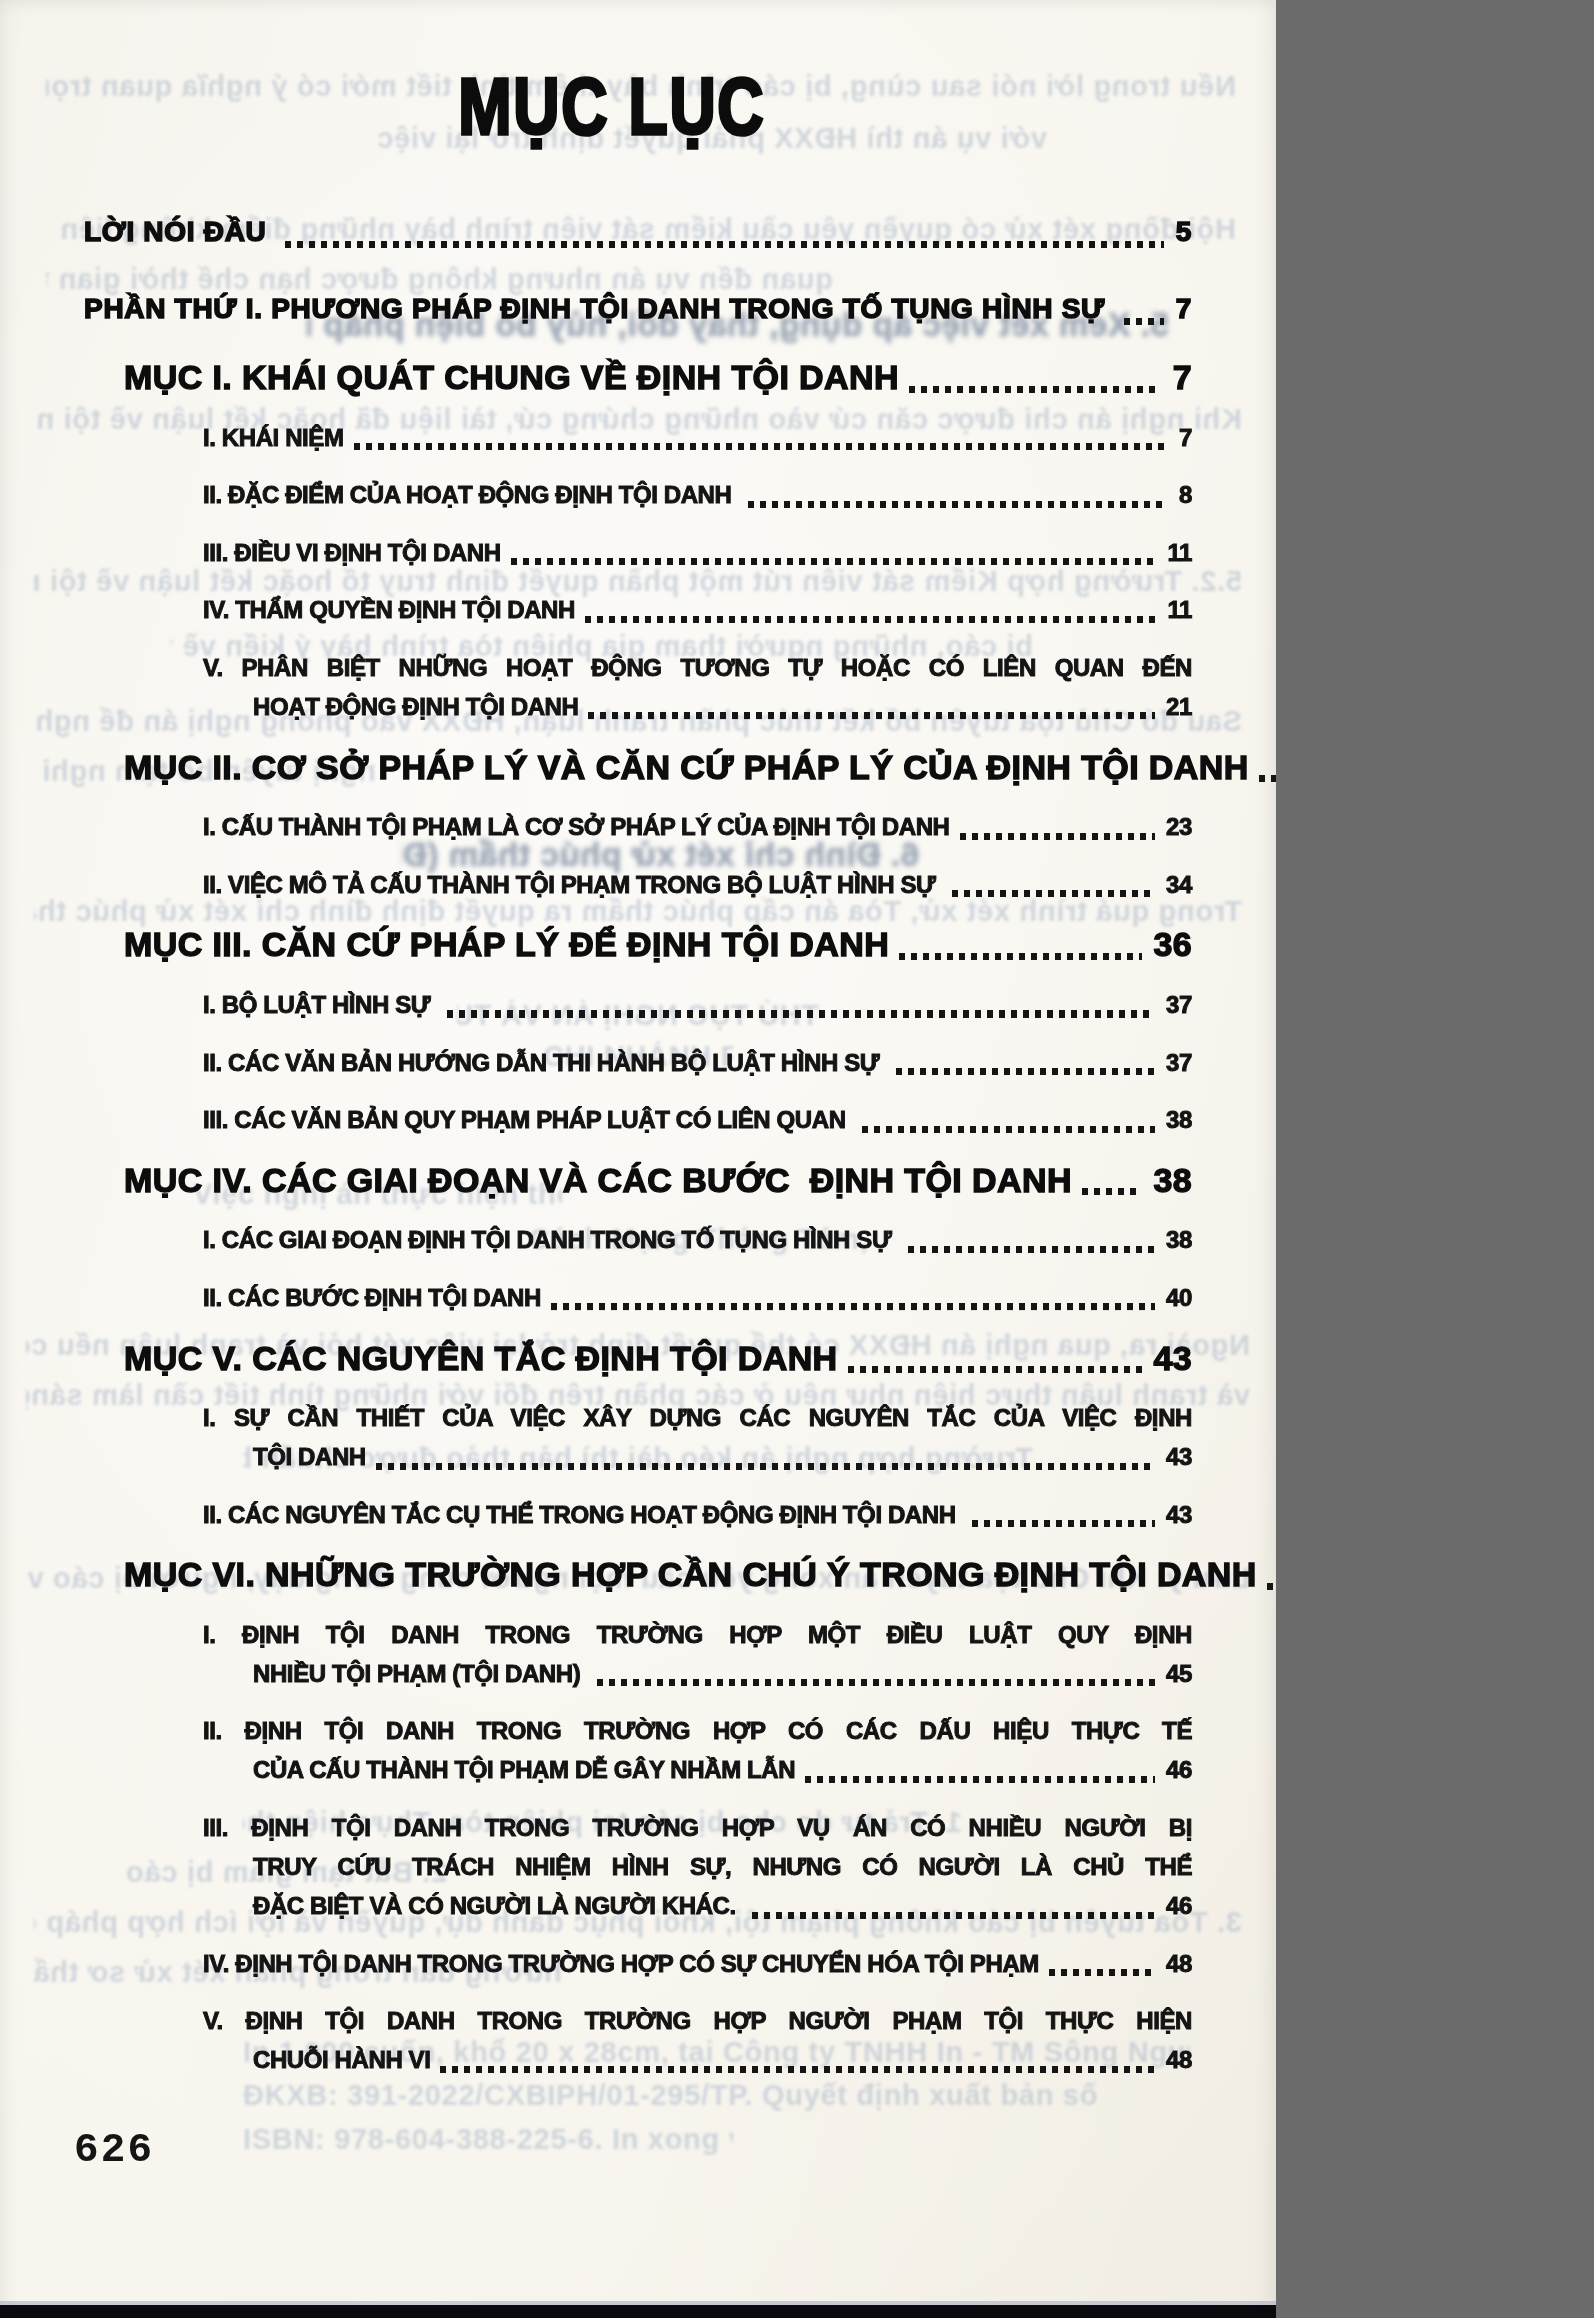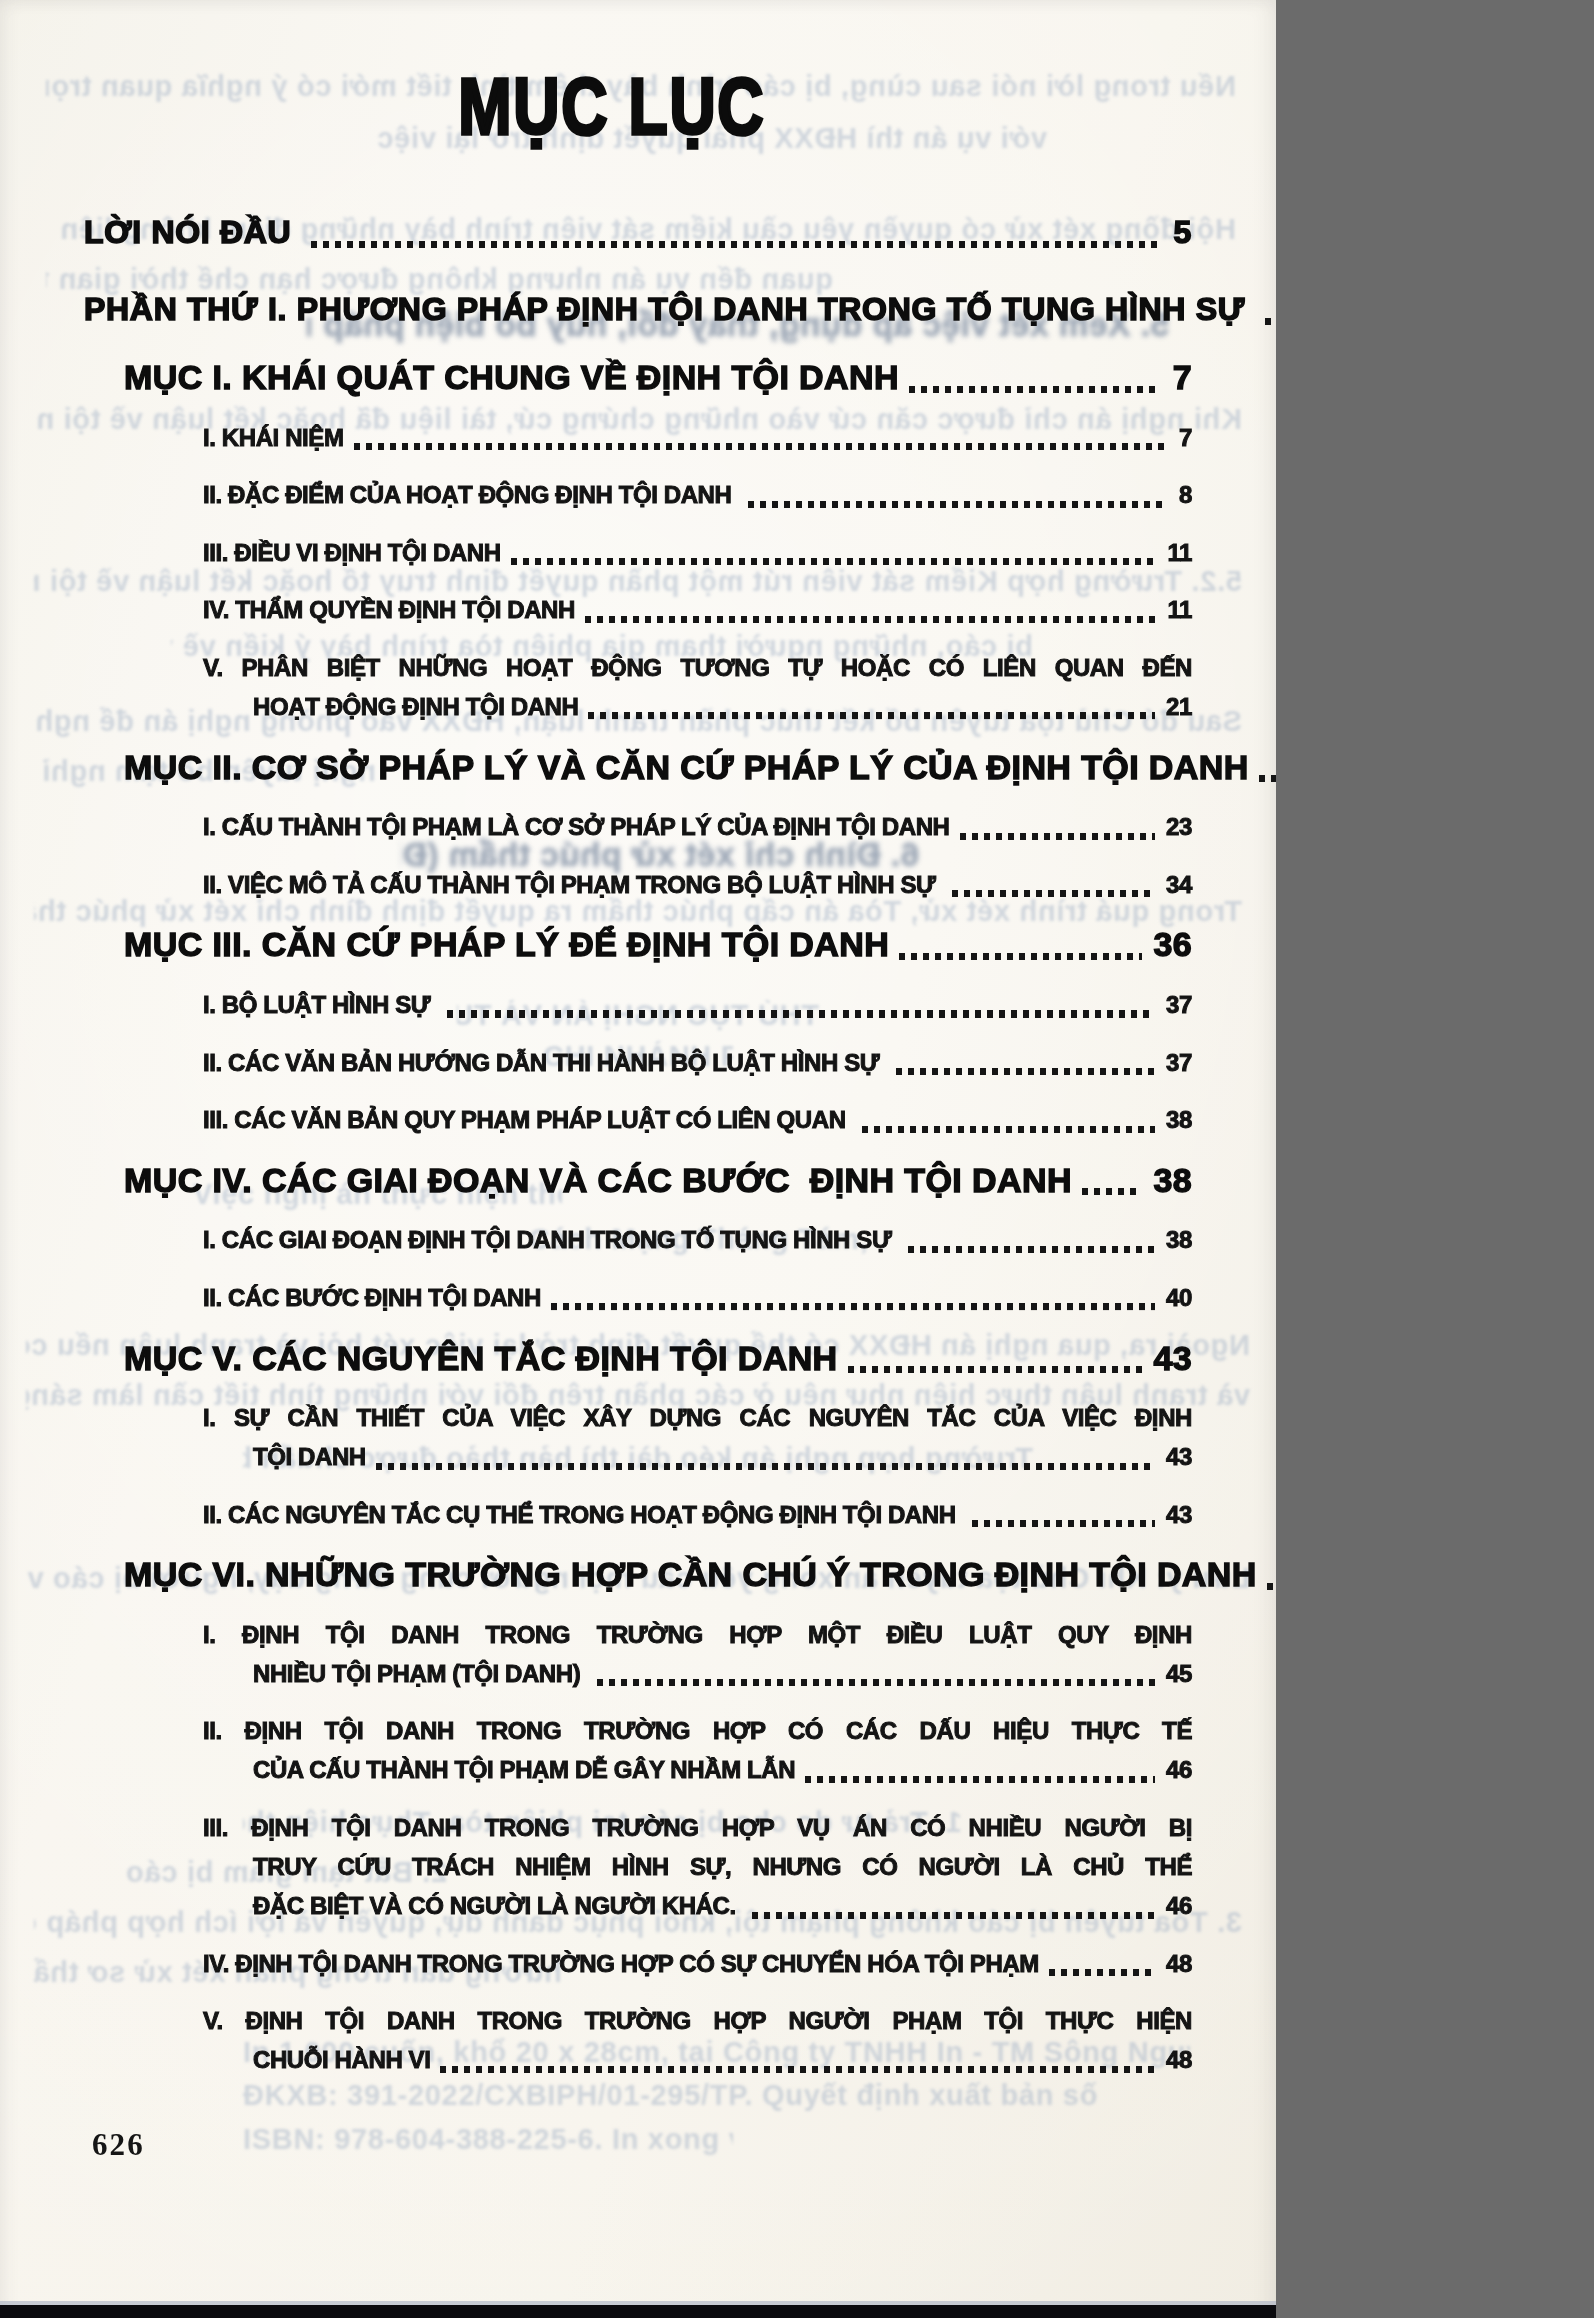--- a/index.html
+++ b/index.html
@@ -14,21 +14,21 @@
   .content{position:absolute;left:84px;right:84px;top:0;}
   .title-wrap{margin-top:61px;text-align:center;transform:translateX(-26px);}
   .title{
     display:inline-block;font-size:80px;font-weight:700;letter-spacing:2.1px;
     transform:scaleX(.8);transform-origin:center;
     color:#0c0c0c;-webkit-text-stroke:3.6px #0c0c0c;
   }
   .toc{margin-top:57px;}
   .entry{margin-bottom:18.6px;font-weight:700;}
   .entry.front,.entry.phan{
-    font-size:32px;line-height:44px;letter-spacing:0.7px;
+    font-size:28px;line-height:44px;letter-spacing:0.7px;
     color:#0d0d0d;text-align:right;-webkit-text-stroke:1.6px #0d0d0d;
   }
   .entry.front{margin-bottom:33px;}
   .entry.phan{margin-bottom:24px;}
   .entry.muc{
     font-size:34px;line-height:44px;margin-left:40px;letter-spacing:0.4px;
     color:#0d0d0d;-webkit-text-stroke:1.4px #0d0d0d;margin-top:4.3px;
   }
   .entry.item{
     font-size:24px;line-height:39px;margin-left:119px;letter-spacing:-0.4px;
@@ -38,22 +38,22 @@
   .wrapline{text-align:justify;text-align-last:justify;text-justify:inter-word;}
   .lastline{display:flex;align-items:flex-end;}
   .txt{white-space:pre;}
   .leader{
     flex:1 1 auto;min-width:33px;height:7.1px;margin:0 11.4px 6.4px 10px;
     background-image:repeating-linear-gradient(90deg,#151515 0 5.7px,transparent 5.7px 12px);
     background-position:left bottom;background-repeat:repeat-x;
   }
   .pg{font-weight:700;}
   .folio{
-    position:absolute;left:92px;top:2127px;
-    font-family:Liberation Serif, serif;font-size:31px;font-weight:700;letter-spacing:2.1px;color:#151515;
+    position:absolute;left:74px;top:2127px;
+    font-family:Liberation Mono, monospace;font-size:41px;font-weight:700;letter-spacing:2.1px;color:#151515;
   }
   .bottom-bar{position:absolute;left:0;right:0;bottom:0;height:14.3px;background:#0a0a0e;}
   .bottom-edge-line{position:absolute;left:0;right:0;bottom:14.3px;height:3.6px;background:#aeb6c6;opacity:.65;}
   
   .ghost{
     position:absolute;font-weight:700;color:#a7b5c8;opacity:.5;filter:blur(1.6px);
     font-size:29px;line-height:1.1;white-space:nowrap;overflow:hidden;letter-spacing:0.7px;
   }
   .ghost.mir{transform:scaleX(-1);}
   .ghost.boldg{color:#7e8da2;opacity:.75;filter:blur(2.4px);font-size:33px;-webkit-text-stroke:1.1px #8a97ab;}

